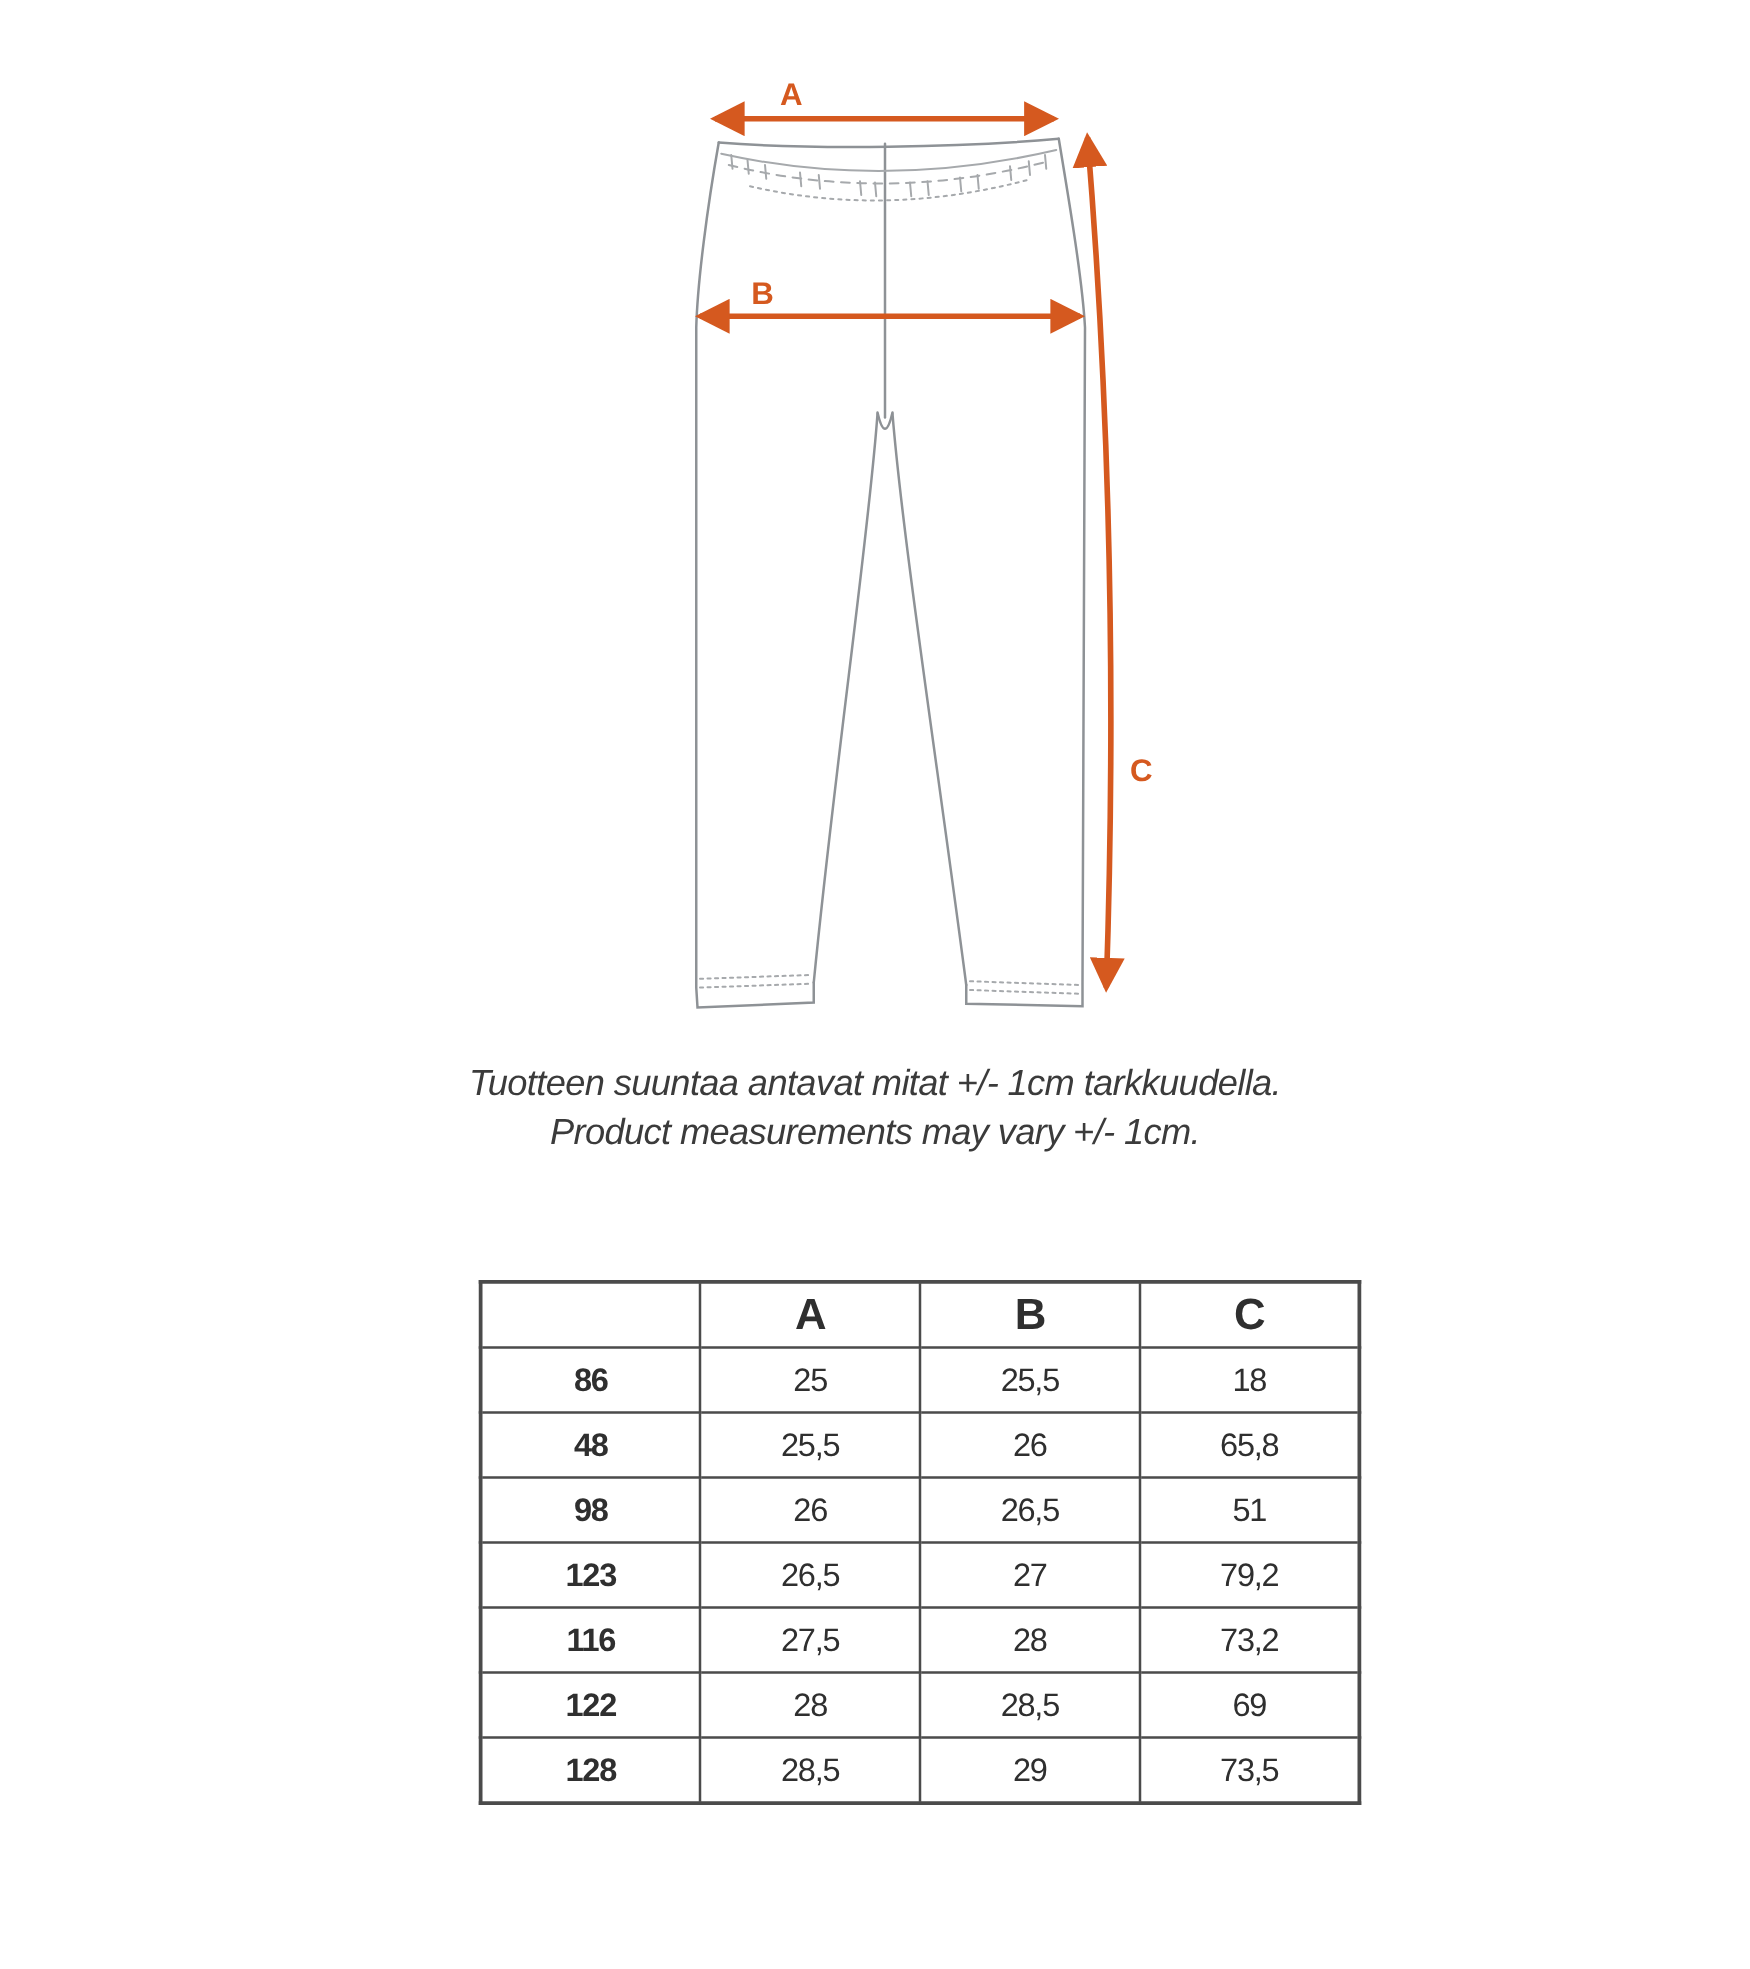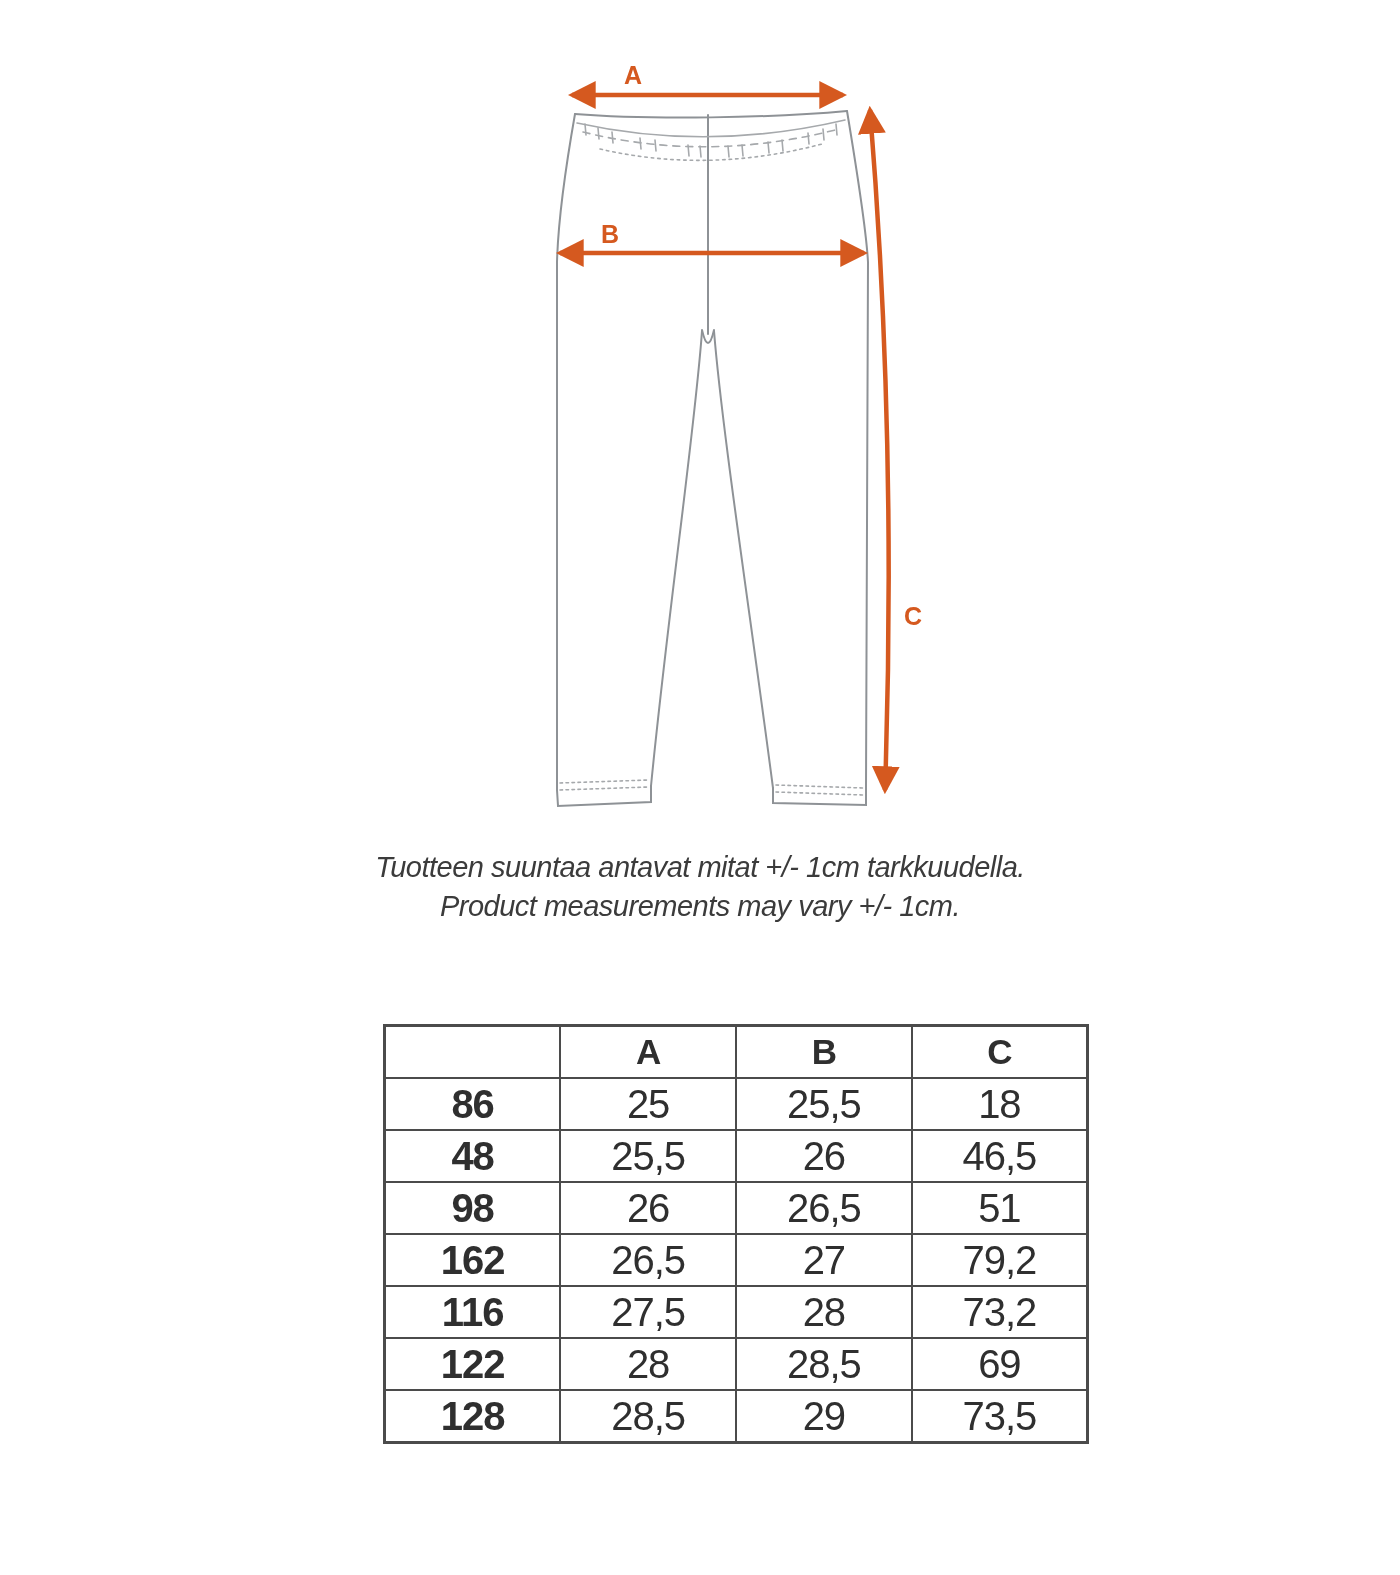--- a/index.html
+++ b/index.html
@@ -58,21 +58,21 @@
     color: #2f2f2f;
     padding: 0;
     letter-spacing: -1px;
   }
   .size-table thead th {
     font-size: 35px;
     font-weight: bold;
     height: 50px;
   }
   .size-table td {
-    font-size: 40px;
+    font-size: 26px;
     font-weight: normal;
     height: 50px;
   }
   .size-table td.size-col {
     font-weight: bold;
   }
 </style>
 </head>
 <body>
 
@@ -145,30 +145,30 @@
       <tr>
         <td class="size-col">86</td>
         <td>25</td>
         <td>25,5</td>
         <td>18</td>
       </tr>
       <tr>
         <td class="size-col">48</td>
         <td>25,5</td>
         <td>26</td>
-        <td>46,5</td>
+        <td>65,8</td>
       </tr>
       <tr>
         <td class="size-col">98</td>
         <td>26</td>
         <td>26,5</td>
         <td>51</td>
       </tr>
       <tr>
-        <td class="size-col">162</td>
+        <td class="size-col">123</td>
         <td>26,5</td>
         <td>27</td>
         <td>79,2</td>
       </tr>
       <tr>
         <td class="size-col">116</td>
         <td>27,5</td>
         <td>28</td>
         <td>73,2</td>
       </tr>

